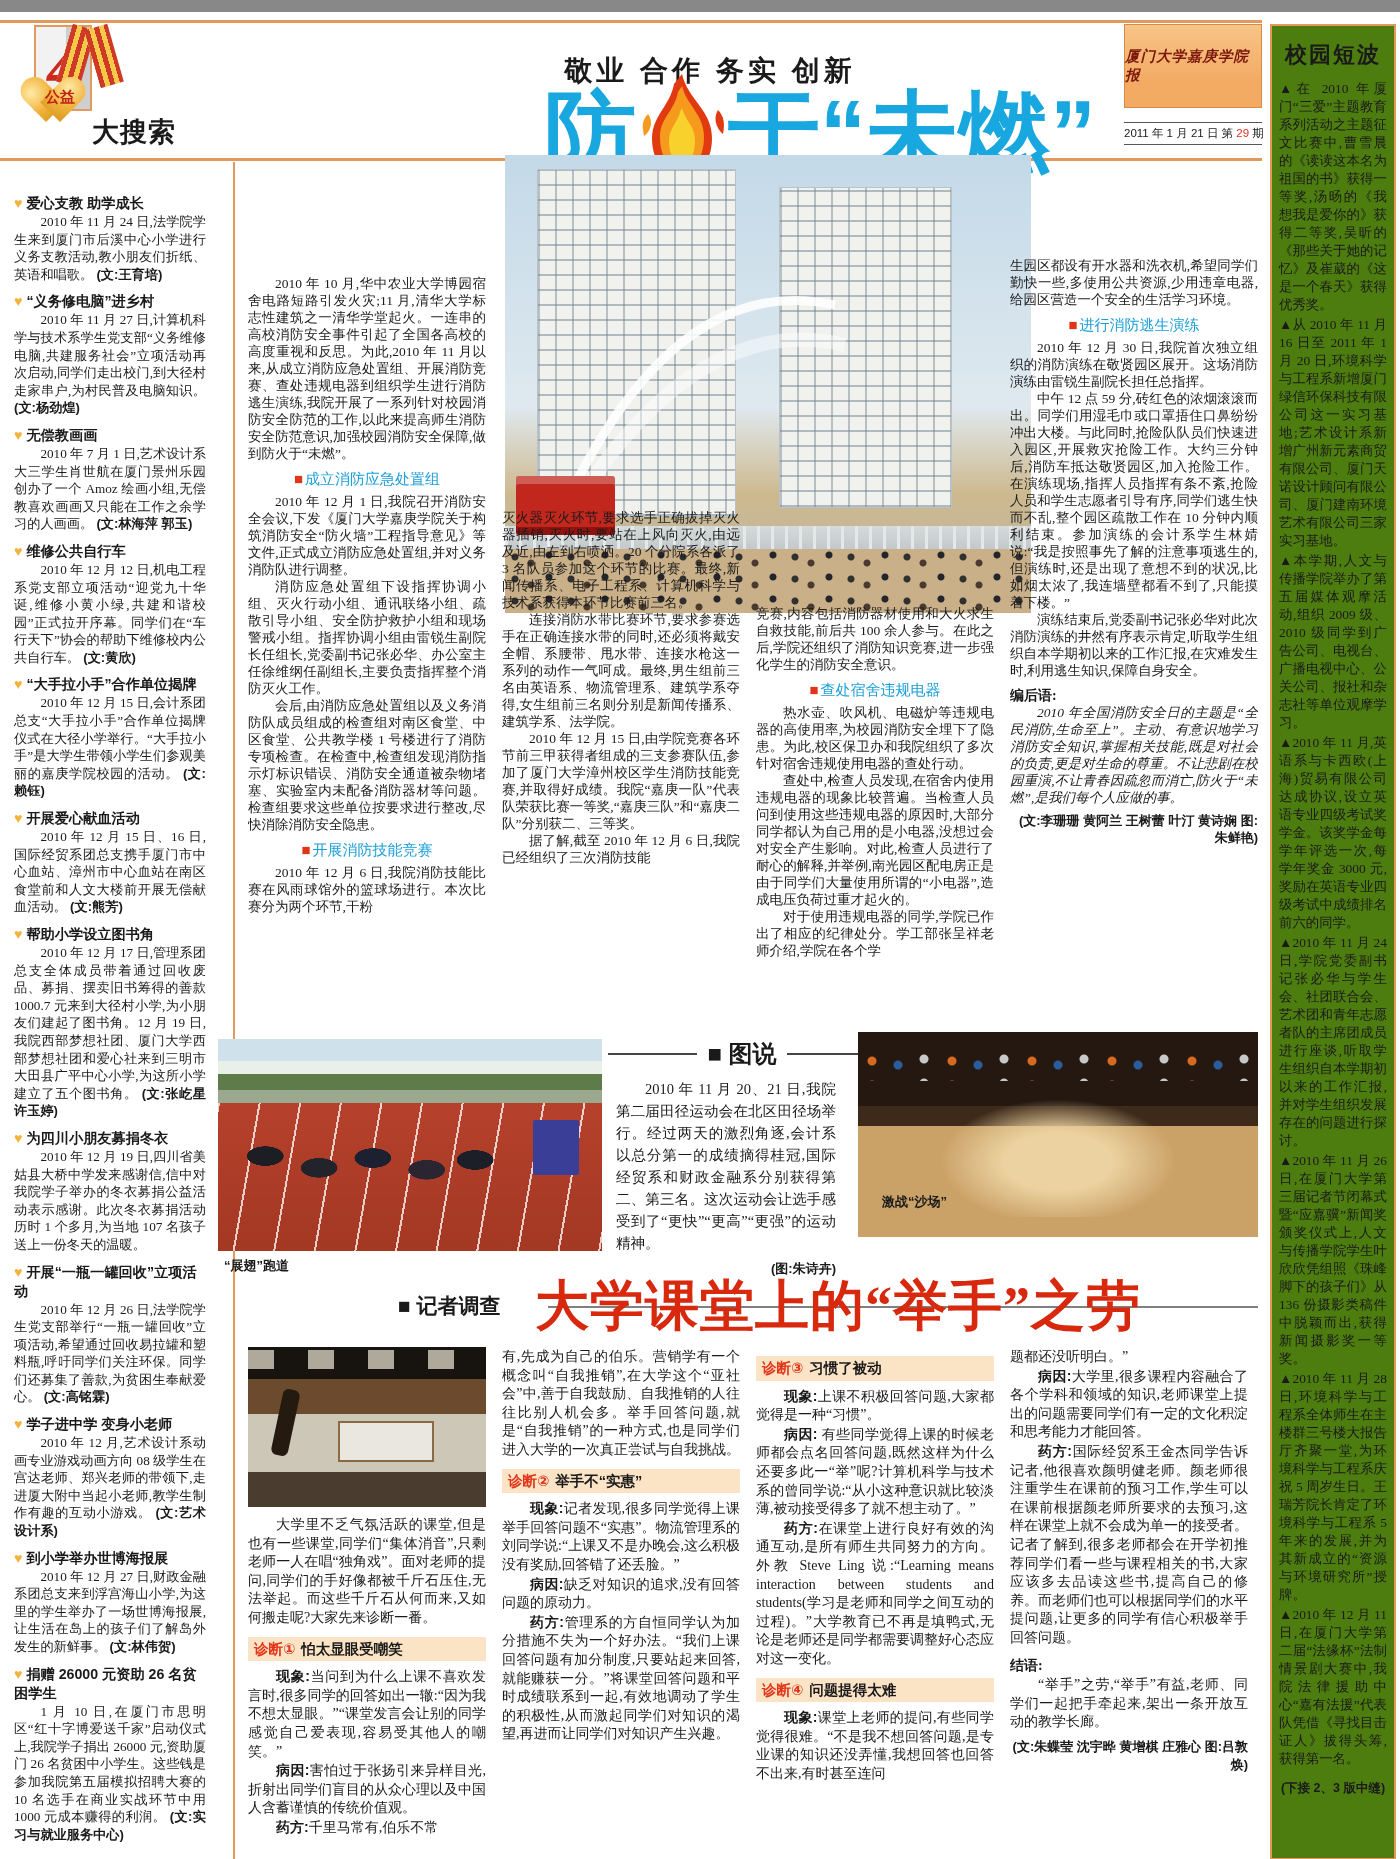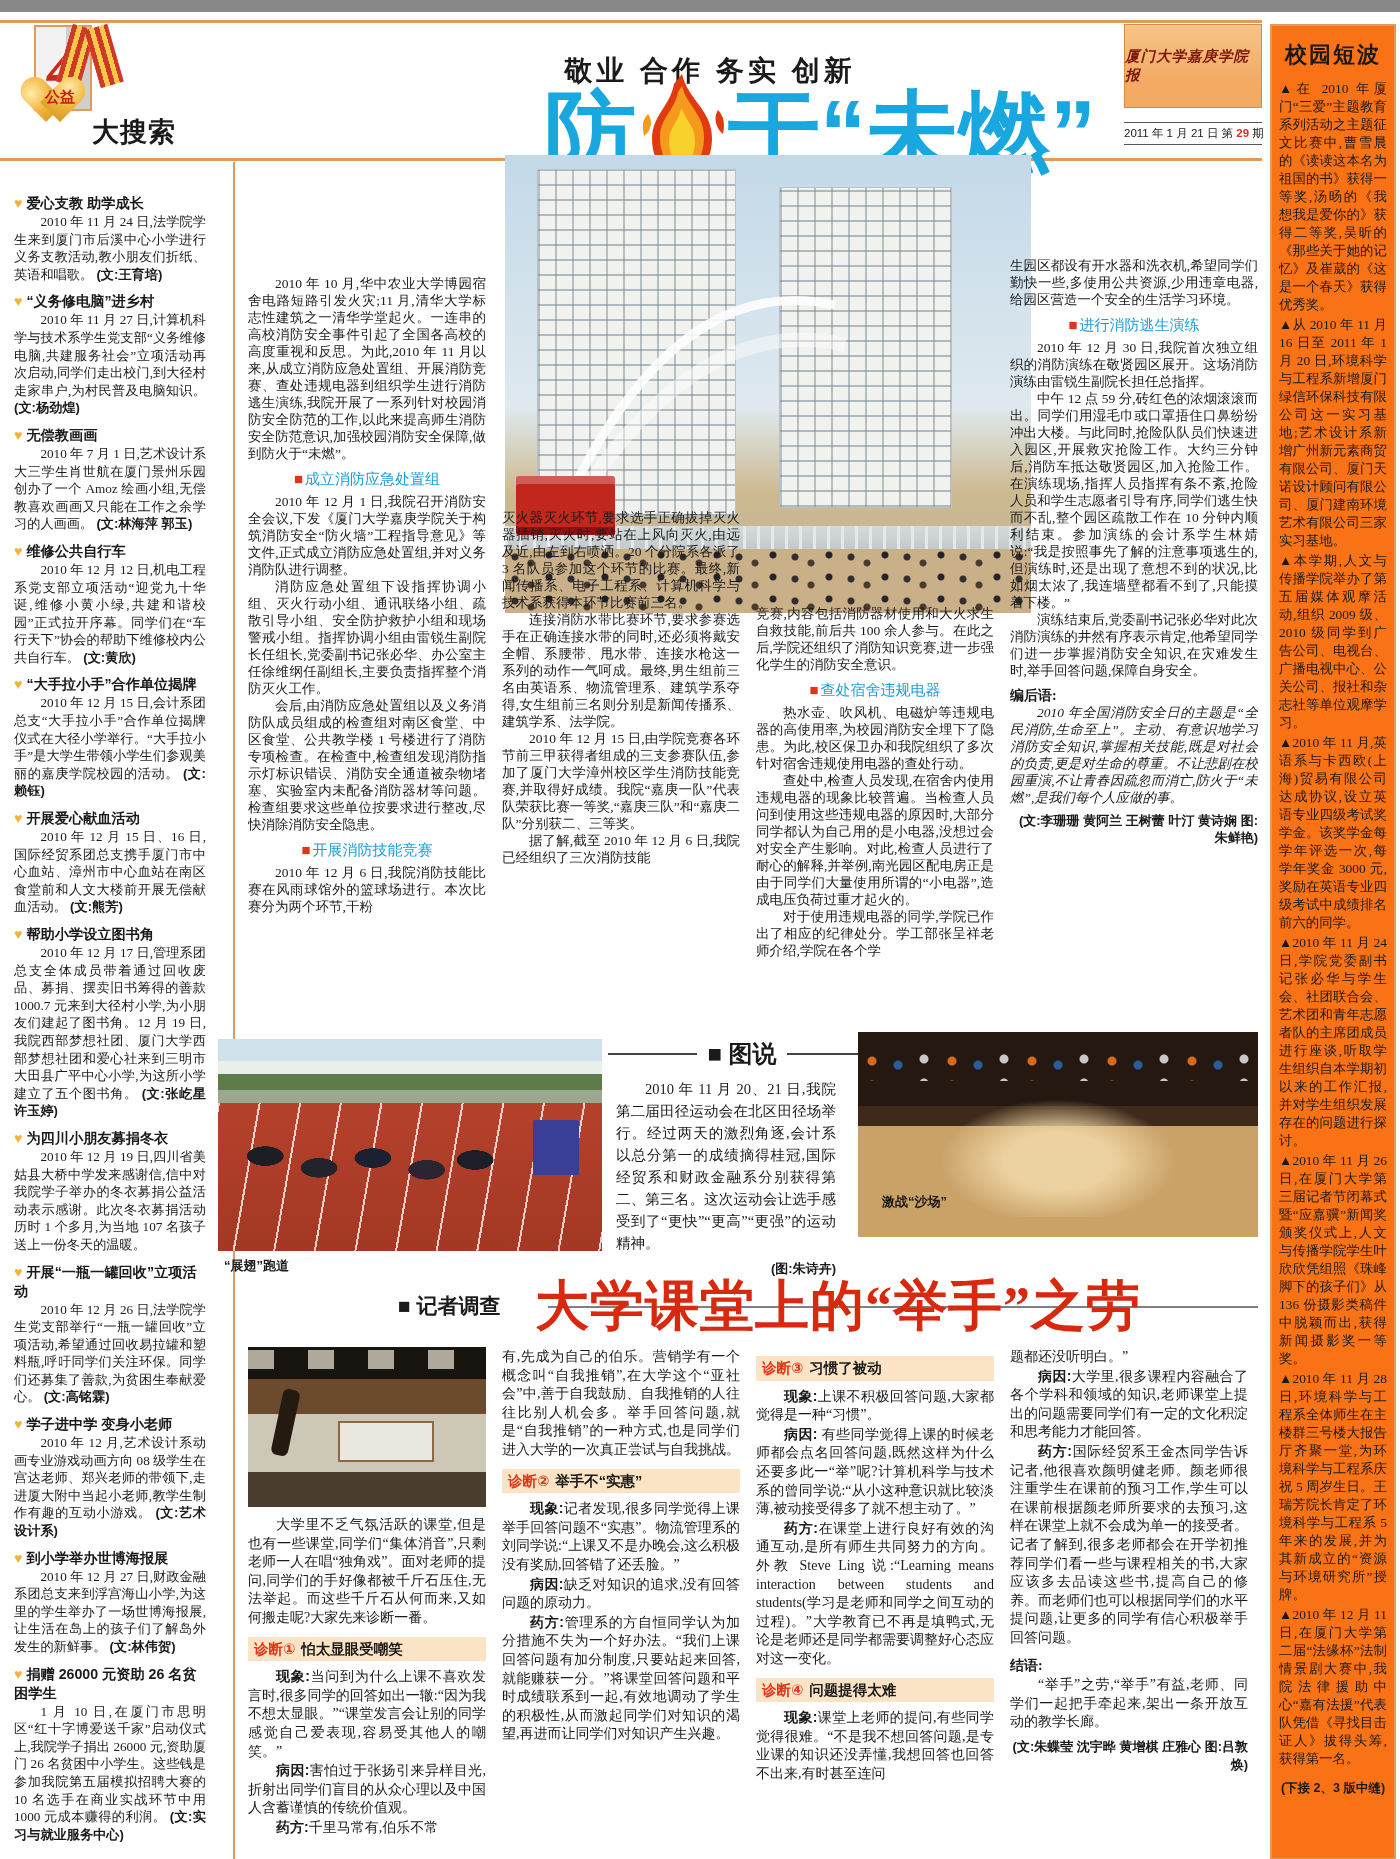--- a/index.html
+++ b/index.html
@@ -19,21 +19,21 @@
   .pagenum-box{position:absolute;left:34px;top:13px;width:58px;height:86px;border:2px solid var(--border_orange);
     background:linear-gradient(90deg,#f2f2f2 0 55%,#cfcfcf 55% 100%);display:flex;align-items:center;justify-content:center;}
   .pagenum{font-size:64px;font-weight:bold;font-style:italic;color:var(--page_num_red);line-height:1;}
   .slogan{position:absolute;left:500px;top:40px;width:420px;text-align:center;font-family:"Liberation Sans","DejaVu Sans",sans-serif;
     font-weight:bold;font-size:28px;letter-spacing:4px;}
   .brand-box{position:absolute;left:1124px;top:12px;width:138px;height:84px;background:linear-gradient(180deg,#f7c488,var(--brand_bg) 70%);
     border:1px solid #d88b45;display:flex;align-items:center;justify-content:center;}
   .brand{font-weight:bold;font-style:italic;font-size:14.5px;color:var(--brand_text);letter-spacing:1px;}
   .dateline{position:absolute;left:1124px;top:110px;width:138px;border-top:1px solid #555;border-bottom:1px solid #555;
     padding:3px 0;font-family:"Liberation Sans","DejaVu Sans",sans-serif;font-size:11.5px;text-align:center;white-space:nowrap;}
-  .dateline .iss{color:var(--issue_red);font-weight:bold;}
+  .dateline .iss{color:var(--issue_red);font-weight:normal;}
 
   
   .left-sb{position:absolute;left:8px;top:10px;width:200px;height:1838px;}
   .ribbon{position:absolute;width:24px;height:60px;background:repeating-linear-gradient(90deg,#cf3a28 0 5px,#f7c948 5px 10px);}
   .ribbon.r1{left:56px;top:4px;transform:rotate(16deg);}
   .ribbon.r2{left:84px;top:4px;transform:rotate(-16deg);}
   .heart{position:absolute;left:24px;top:56px;width:56px;height:50px;}
   .heart::before,.heart::after{content:"";position:absolute;top:0;width:28px;height:44px;border-radius:28px 28px 0 0;
     background:radial-gradient(circle at 35% 30%,#ffeaa6,var(--heart_gold) 55%,#d89a20);}
   .heart::before{left:14px;transform:rotate(-45deg);transform-origin:0 100%;}
@@ -140,21 +140,21 @@
   .scol{width:238px;overflow:hidden;height:100%;}
   .class-photo{width:238px;height:160px;margin-bottom:8px;position:relative;overflow:hidden;
     background:linear-gradient(180deg,#17140f 0 20%,#6b4a2e 20% 42%,#cdc7b8 42% 78%,#4a3c2e 78% 100%);}
   .class-photo .lights{position:absolute;top:2%;left:0;width:100%;height:12%;
     background:repeating-linear-gradient(90deg,#efe9d8 0 26px,transparent 26px 60px);opacity:.7;}
   .class-photo .arm{position:absolute;left:12%;top:26%;width:7%;height:42%;background:#241a10;transform:rotate(12deg);border-radius:6px;}
   .class-photo .board{position:absolute;left:38%;top:46%;width:40%;height:26%;background:#e9e7df;border:2px solid #8a6a42;}
 
   
   .campus{position:absolute;left:1270px;top:12px;width:126px;height:1836px;border:2px solid var(--border_orange);
-    background:#f97316;overflow:hidden;}
+    background:#4d7c0f;overflow:hidden;}
   .campus-title{font-family:"Liberation Sans","DejaVu Sans",sans-serif;font-weight:bold;font-size:22px;
     text-align:center;letter-spacing:2px;padding:14px 0 10px;}
   .cn-items{padding:0 7px;font-size:13.4px;line-height:18px;text-align:justify;}
   .cn-item{margin-bottom:2px;}
   .cn-item::before{content:"▲";}
   .campus-footer{font-family:"Liberation Sans","DejaVu Sans",sans-serif;font-weight:bold;font-size:12.5px;
     text-align:center;margin-top:12px;}
 </style>
 </head>
 <body>
@@ -316,21 +316,21 @@
         <div class="blk b-para"><span class="blk-label"></span><span class="blk-text">热水壶、吹风机、电磁炉等违规电器的高使用率,为校园消防安全埋下了隐患。为此,校区保卫办和我院组织了多次针对宿舍违规使用电器的查处行动。</span></div>
         <div class="blk b-para"><span class="blk-label"></span><span class="blk-text">查处中,检查人员发现,在宿舍内使用违规电器的现象比较普遍。当检查人员问到使用这些违规电器的原因时,大部分同学都认为自己用的是小电器,没想过会对安全产生影响。对此,检查人员进行了耐心的解释,并举例,南光园区配电房正是由于同学们大量使用所谓的“小电器”,造成电压负荷过重才起火的。</span></div>
         <div class="blk b-para"><span class="blk-label"></span><span class="blk-text">对于使用违规电器的同学,学院已作出了相应的纪律处分。学工部张呈祥老师介绍,学院在各个学</span></div>
       </div>
     <div class="fcol c4">
 
     <div class="blk b-cont"><span class="blk-label"></span><span class="blk-text">生园区都设有开水器和洗衣机,希望同学们勤快一些,多使用公共资源,少用违章电器,给园区营造一个安全的生活学习环境。</span></div>
         <div class="blk b-section"><span class="blk-label"></span><span class="blk-text">进行消防逃生演练</span></div>
         <div class="blk b-para"><span class="blk-label"></span><span class="blk-text">2010 年 12 月 30 日,我院首次独立组织的消防演练在敬贤园区展开。这场消防演练由雷锐生副院长担任总指挥。</span></div>
         <div class="blk b-para"><span class="blk-label"></span><span class="blk-text">中午 12 点 59 分,砖红色的浓烟滚滚而出。同学们用湿毛巾或口罩捂住口鼻纷纷冲出大楼。与此同时,抢险队队员们快速进入园区,开展救灾抢险工作。大约三分钟后,消防车抵达敬贤园区,加入抢险工作。在演练现场,指挥人员指挥有条不紊,抢险人员和学生志愿者引导有序,同学们逃生快而不乱,整个园区疏散工作在 10 分钟内顺利结束。参加演练的会计系学生林婧说:“我是按照事先了解的注意事项逃生的,但演练时,还是出现了意想不到的状况,比如烟太浓了,我连墙壁都看不到了,只能摸着下楼。”</span></div>
-        <div class="blk b-para"><span class="blk-label"></span><span class="blk-text">演练结束后,党委副书记张必华对此次消防演练的井然有序表示肯定,他希望同学们进一步掌握消防安全知识,在灾难发生时,举手回答问题,保障自身安全。</span></div>
+        <div class="blk b-para"><span class="blk-label"></span><span class="blk-text">演练结束后,党委副书记张必华对此次消防演练的井然有序表示肯定,听取学生组织自本学期初以来的工作汇报,在灾难发生时,利用逃生知识,保障自身安全。</span></div>
         <div class="blk b-subhead"><span class="blk-label"></span><span class="blk-text">编后语:</span></div>
         <div class="blk b-note"><span class="blk-label"></span><span class="blk-text">2010 年全国消防安全日的主题是“全民消防,生命至上”。主动、有意识地学习消防安全知识,掌握相关技能,既是对社会的负责,更是对生命的尊重。不让悲剧在校园重演,不让青春因疏忽而消亡,防火于“未燃”,是我们每个人应做的事。</span></div>
         <div class="blk b-credit"><span class="blk-label"></span><span class="blk-text">(文:李珊珊 黄阿兰 王树蕾 叶汀 黄诗娴 图:朱鲜艳)</span></div>
       </div>
   </div>
 
   <div class="essay-title-row">
     <div class="ln"></div>
     <div class="essay-title">图说</div>
     <div class="ln"></div>

